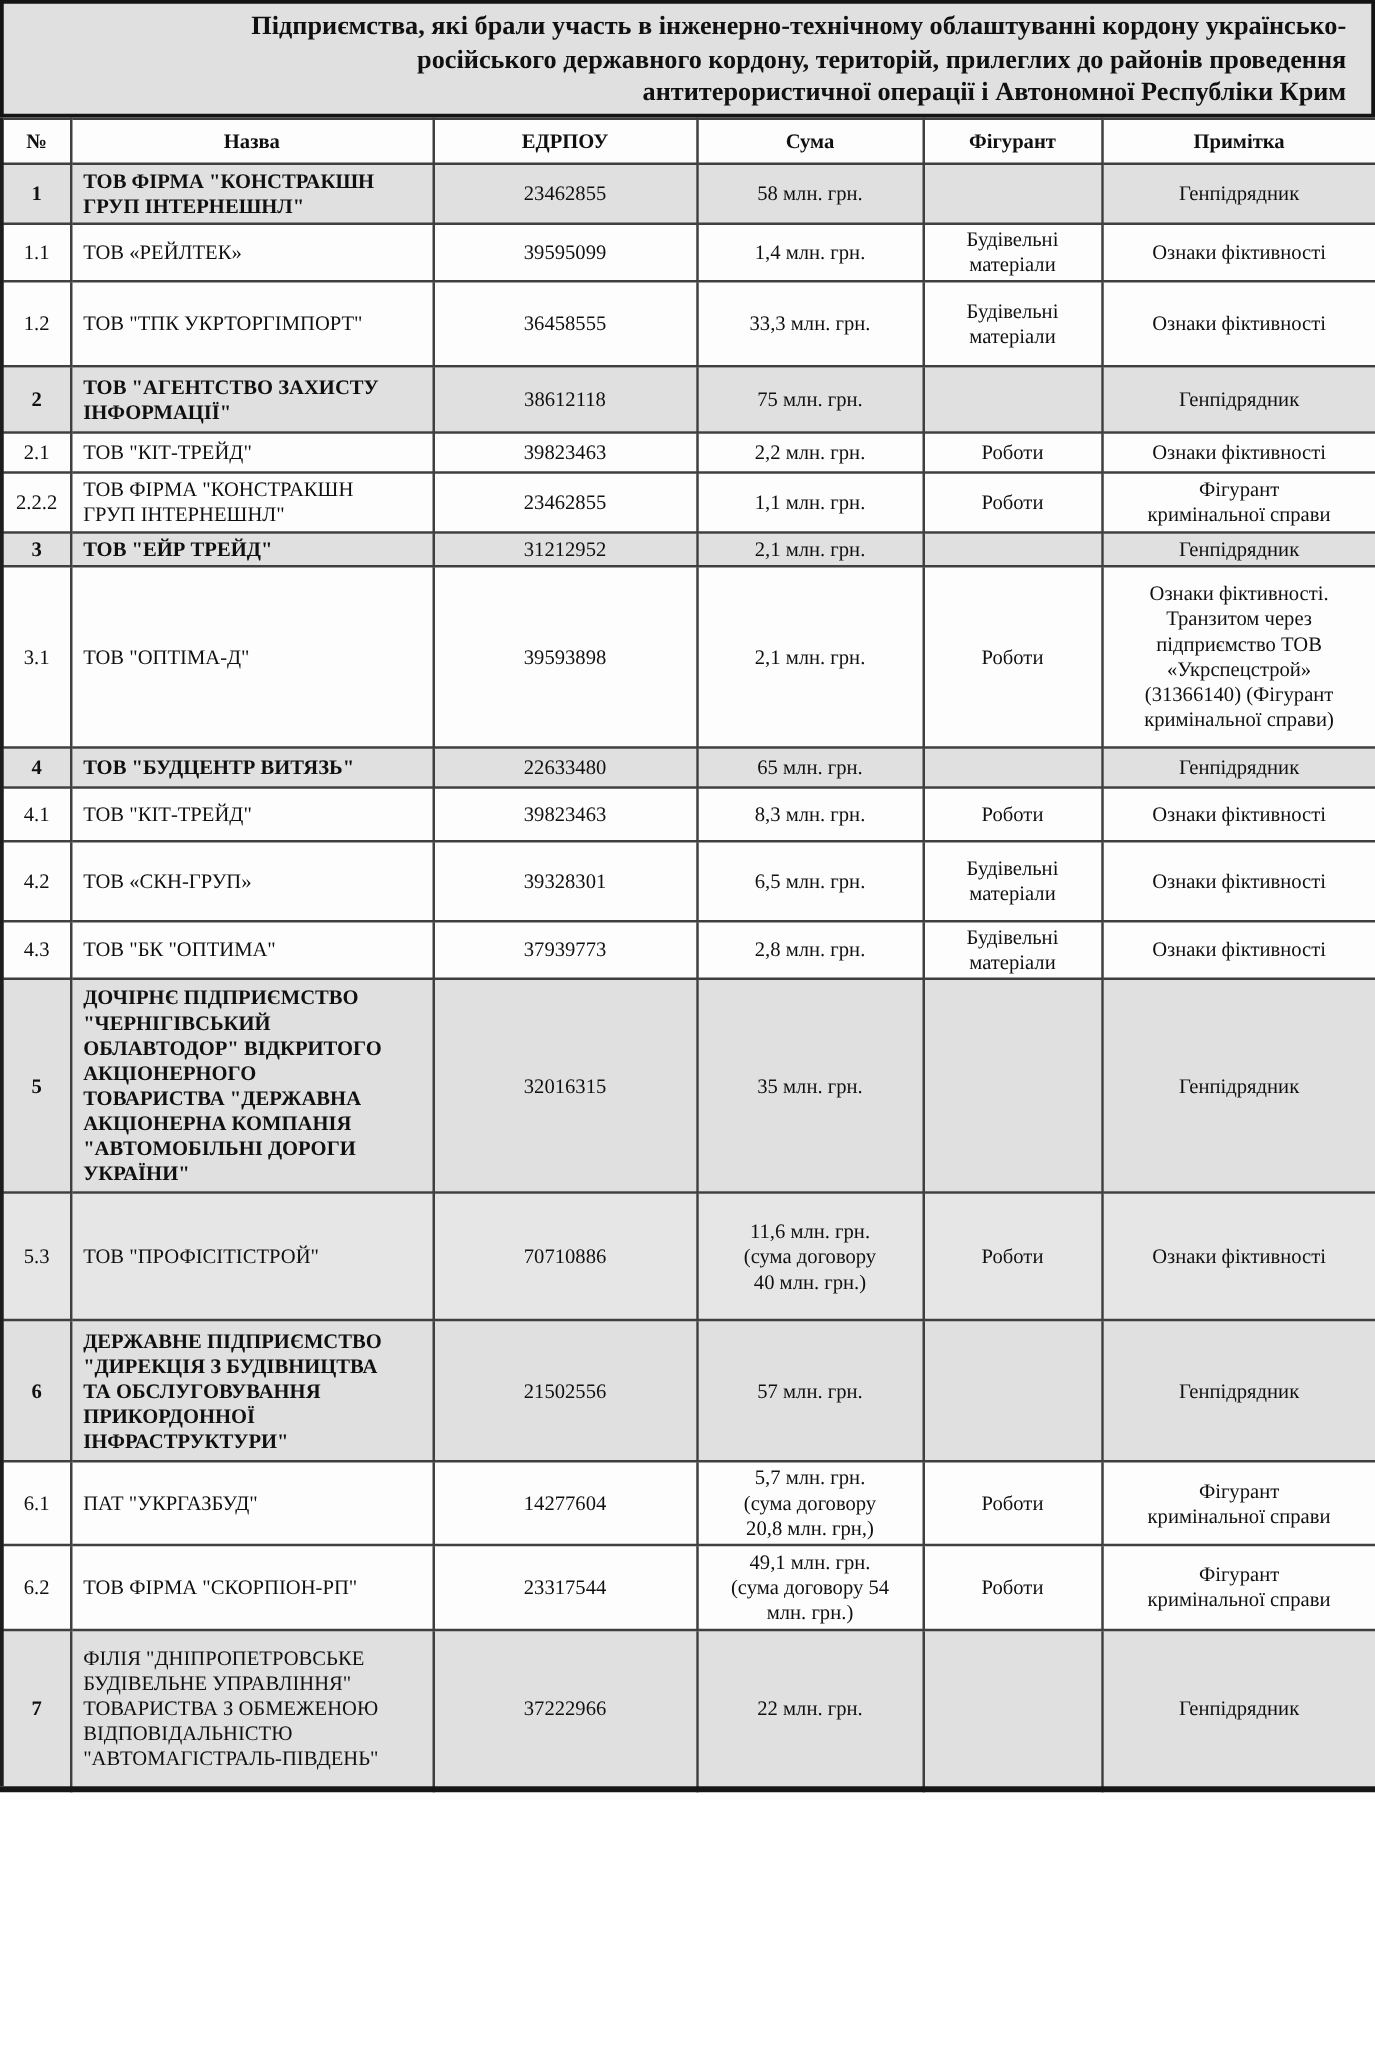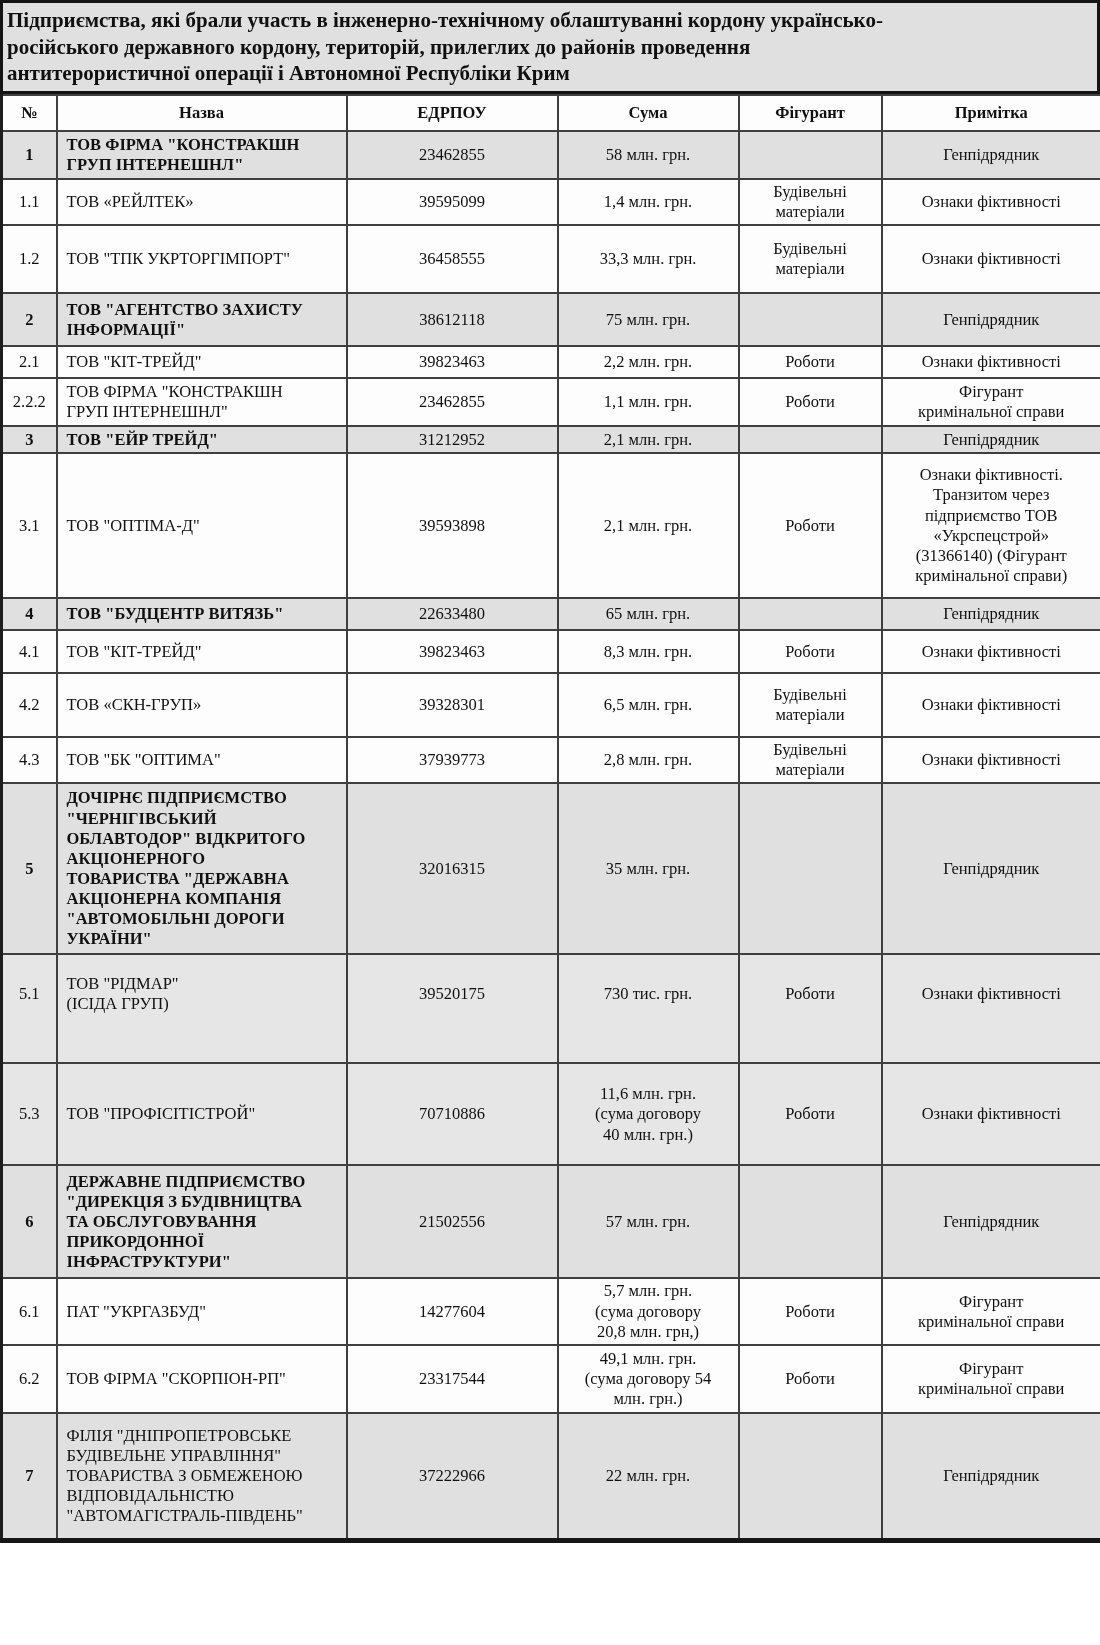--- a/index.html
+++ b/index.html
@@ -1,21 +1,21 @@
 <!DOCTYPE html>
 <html><head>
 <meta charset="utf-8">
 <style>
   html,body{margin:0;padding:0;background:#ffffff;}
   body{width:1100px;font-family:"Liberation Serif", serif;color:#101010;}
   .page{width:1100px;box-sizing:border-box;}
   .title-box{
     box-sizing:border-box;border:3px solid #141414;background:#e0e0e0;
-    font-weight:bold;font-size:21px;line-height:1.27;text-align:left;
-    padding:4px 4px;white-space:pre-line;min-height:86px;
+    font-weight:bold;font-size:21px;line-height:1.27;text-align:right;
+    padding:4px 20px;white-space:pre-line;min-height:86px;
   }
   table{width:1100px;border-collapse:collapse;table-layout:fixed;
     border-left:3px solid #1d1d1d;border-right:3px solid #1d1d1d;
     border-bottom:5px solid #161616;}
   col.w-num{width:55px;} col.w-name{width:290px;} col.w-edrpou{width:211px;}
   col.w-suma{width:181px;} col.w-predmet{width:143px;} col.w-prym{width:220px;}
   th,td{border:2px solid #3f3f3f;overflow:hidden;}
   th{font-size:16.5px;font-weight:bold;text-align:center;padding:3px 2px;background:#fdfdfd;height:28px;}
   td{font-size:16.5px;line-height:1.22;padding:2px 5px;vertical-align:middle;text-align:center;background:#fdfdfd;}
   td.c-name{text-align:left;padding-left:9px;white-space:pre-line;}
@@ -168,29 +168,20 @@
 АКЦІОНЕРНОГО
 ТОВАРИСТВА "ДЕРЖАВНА
 АКЦІОНЕРНА КОМПАНІЯ
 "АВТОМОБІЛЬНІ ДОРОГИ
 УКРАЇНИ"</td>
     <td class="c-edrpou">32016315</td>
     <td class="c-suma">35 млн. грн.</td>
     <td class="c-predmet"></td>
     <td class="c-prym">Генпідрядник</td>
   </tr>
-        <tr class="tint pre-seam" style="height: 109px;">
-    <td class="c-num">5.1</td>
-    <td class="c-name">ТОВ "РІДМАР"
-(ІСІДА ГРУП)</td>
-    <td class="c-edrpou">39520175</td>
-    <td class="c-suma">730 тис. грн.</td>
-    <td class="c-predmet">Роботи</td>
-    <td class="c-prym">Ознаки фіктивності</td>
-  </tr>
         <tr class="tint" style="height: 102px;">
     <td class="c-num">5.3</td>
     <td class="c-name">ТОВ "ПРОФІСІТІСТРОЙ"</td>
     <td class="c-edrpou">70710886</td>
     <td class="c-suma">11,6 млн. грн.
 (сума договору
 40 млн. грн.)</td>
     <td class="c-predmet">Роботи</td>
     <td class="c-prym">Ознаки фіктивності</td>
   </tr>

